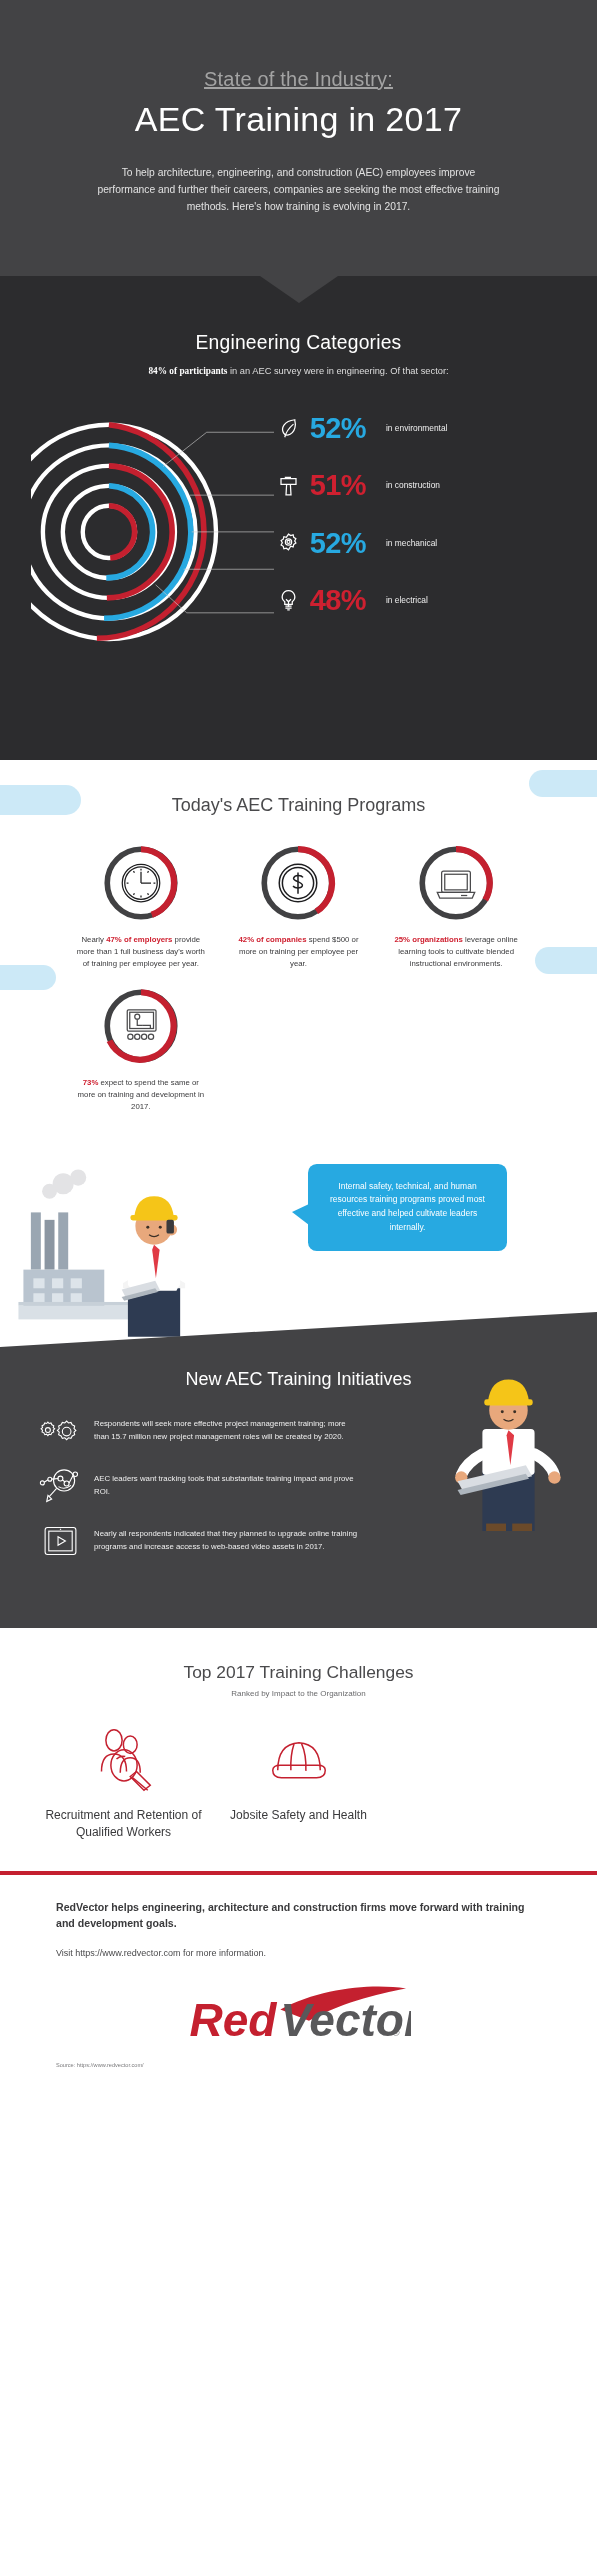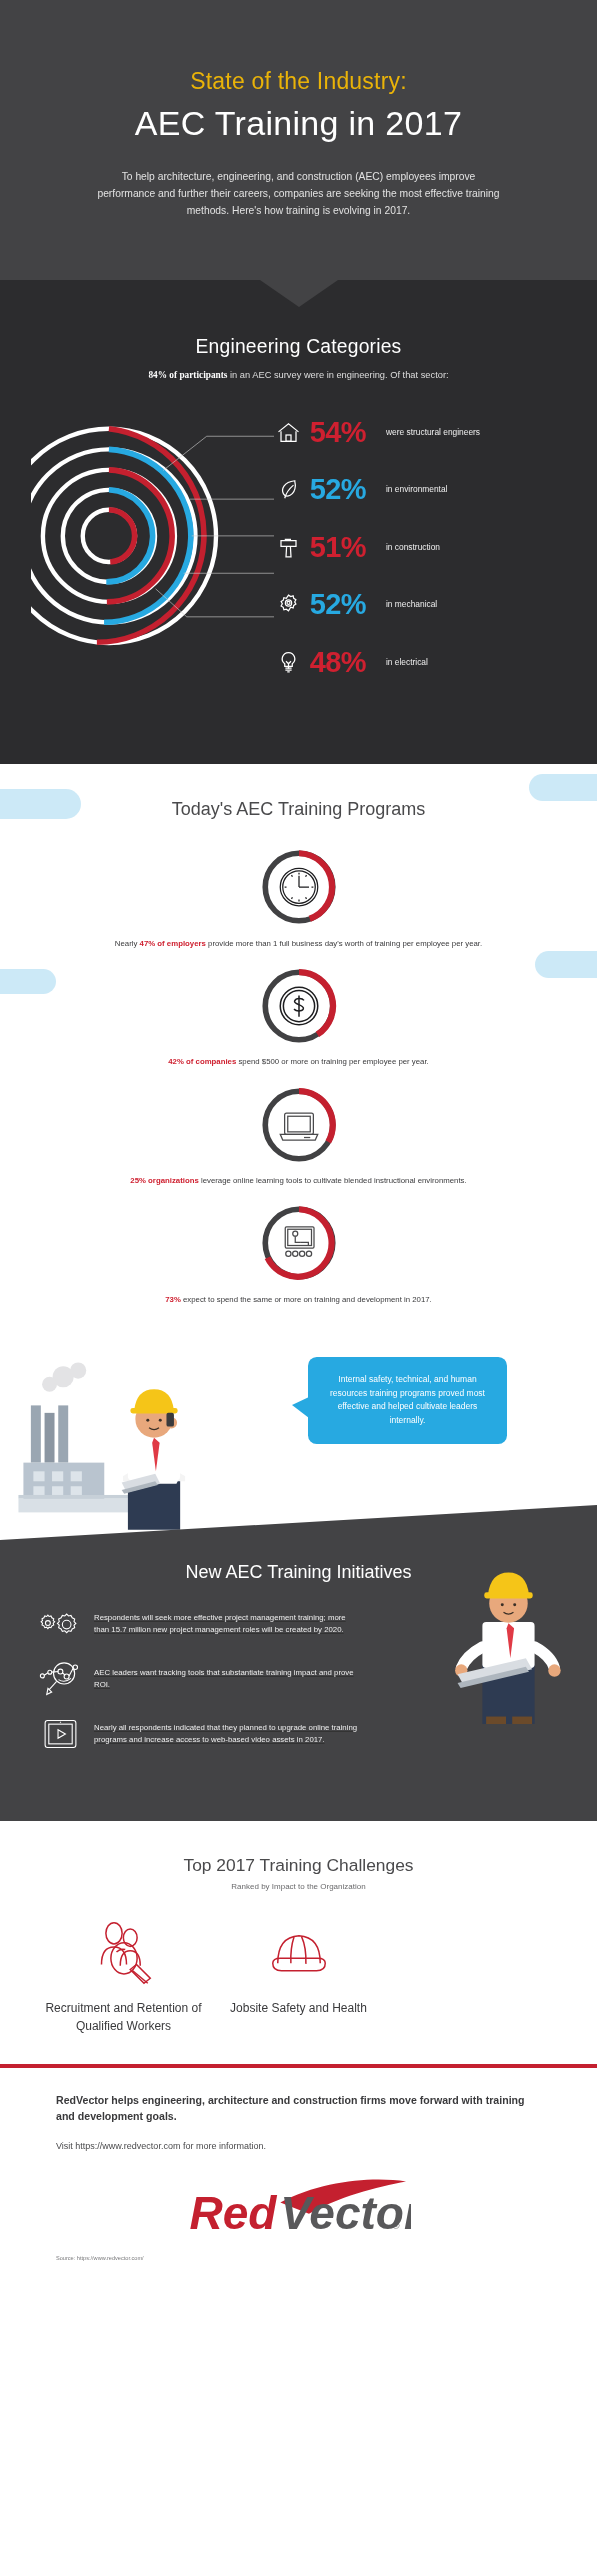--- a/index.html
+++ b/index.html
@@ -13,25 +13,26 @@
   .page { width: 597px; position: relative; }
 
   
   .hero {
     background: #434345;
     padding: 68px 68px 60px;
     text-align: center;
     position: relative;
   }
   .hero-kicker {
-    color: #eab308;
-    font-size: 23px;
+    color: #a3a3a3;
+    font-size: 20px;
     font-weight: 300;
     letter-spacing: 0.2px;
     margin-bottom: 8.7px;
+    text-decoration: underline;
   }
   .hero-title {
     color: #ffffff;
     font-size: 34px;
     font-weight: 400;
     letter-spacing: 0.3px;
     margin-bottom: 26px;
   }
   .hero-sub {
     color: #e2e2e2;
@@ -106,21 +107,21 @@
     background: #c9e8f7;
     border-radius: 622px;
     opacity: .95;
   }
   .prog-title {
     text-align: center; font-size: 18px; font-weight: 300; color: #4a4a4c;
     margin-bottom: 27px; position: relative; z-index: 2;
   }
   .prog-grid {
     display: grid;
-    grid-template-columns: 1fr;
+    grid-template-columns: 1fr 1fr 1fr;
     gap: 16px 12px;
     padding: 0 68px;
     position: relative; z-index: 2;
   }
   .prog-card { text-align: center; }
   .prog-donut { margin: 0 auto 8.7px; }
   .prog-text { font-size: 7.8px; line-height: 1.55; color: #3a3a3c; padding: 0 7.5px; }
   .prog-text b { color: #cf2030; font-weight: 700; }
 
   
@@ -157,21 +158,21 @@
     background: #434345;
     position: relative;
     padding: 57px 0 50px;
     clip-path: polygon(0 35px, 100% 0, 100% 100%, 0 100%);
     margin-top: -25px;
   }
   .init-title {
     text-align: center; color: #fff; font-size: 18px; font-weight: 300;
     margin-bottom: 25px;
   }
-  .init-list { padding: 0 40px 0 32px; max-width: 398px; text-decoration: underline; }
+  .init-list { padding: 0 40px 0 32px; max-width: 398px; }
   .init-item { display: flex; align-items: center; margin-bottom: 21px; }
   .init-icon { flex: 0 0 57px; display: flex; justify-content: center; align-items: center; }
   .init-text { color: #efefef; font-size: 7.8px; line-height: 1.6; font-weight: 300; padding-left: 5px; }
 
   
   .sec-chal {
     background: #fff;
     padding: 34px 0 29px;
   }
   .chal-title { text-align: center; font-size: 17.4px; font-weight: 300; color: #4a4a4c; margin-bottom: 6.2px; }
@@ -233,31 +234,20 @@
           <path d="M212 110 L282 55 L400 55"></path>
           <path d="M255 156 L400 156"></path>
           <path d="M258 215 L400 215"></path>
           <path d="M245 275 L400 275"></path>
           <path d="M200 300 L250 345 L400 345"></path>
         </g>
       </svg>
 
       <div class="stats-col">
 
-        <div class="stat-row">
-          <div class="stat-icon">
-            <svg width="25" height="25" viewBox="0 0 40 40" fill="none" stroke="#fff" stroke-width="2">
-              <path d="M4 19 L20 6 L36 19"></path>
-                <path d="M8 18 V34 H32 V18"></path>
-                <rect x="16" y="24" width="8" height="10"></rect>
-            </svg>
-          </div>
-          <div class="stat-pct red">54%</div>
-          <div class="stat-label">were structural engineers</div>
-        </div>
 
         <div class="stat-row">
           <div class="stat-icon">
             <svg width="25" height="25" viewBox="0 0 40 40" fill="none" stroke="#fff" stroke-width="2">
               <path d="M30 6 C12 8 8 20 12 27 C16 34 30 30 31 14 C31 11 30 8 30 6Z"></path>
               <path d="M14 34 C16 26 22 18 28 13"></path>
             </svg>
           </div>
           <div class="stat-pct blue">52%</div>
           <div class="stat-label">in environmental</div>

